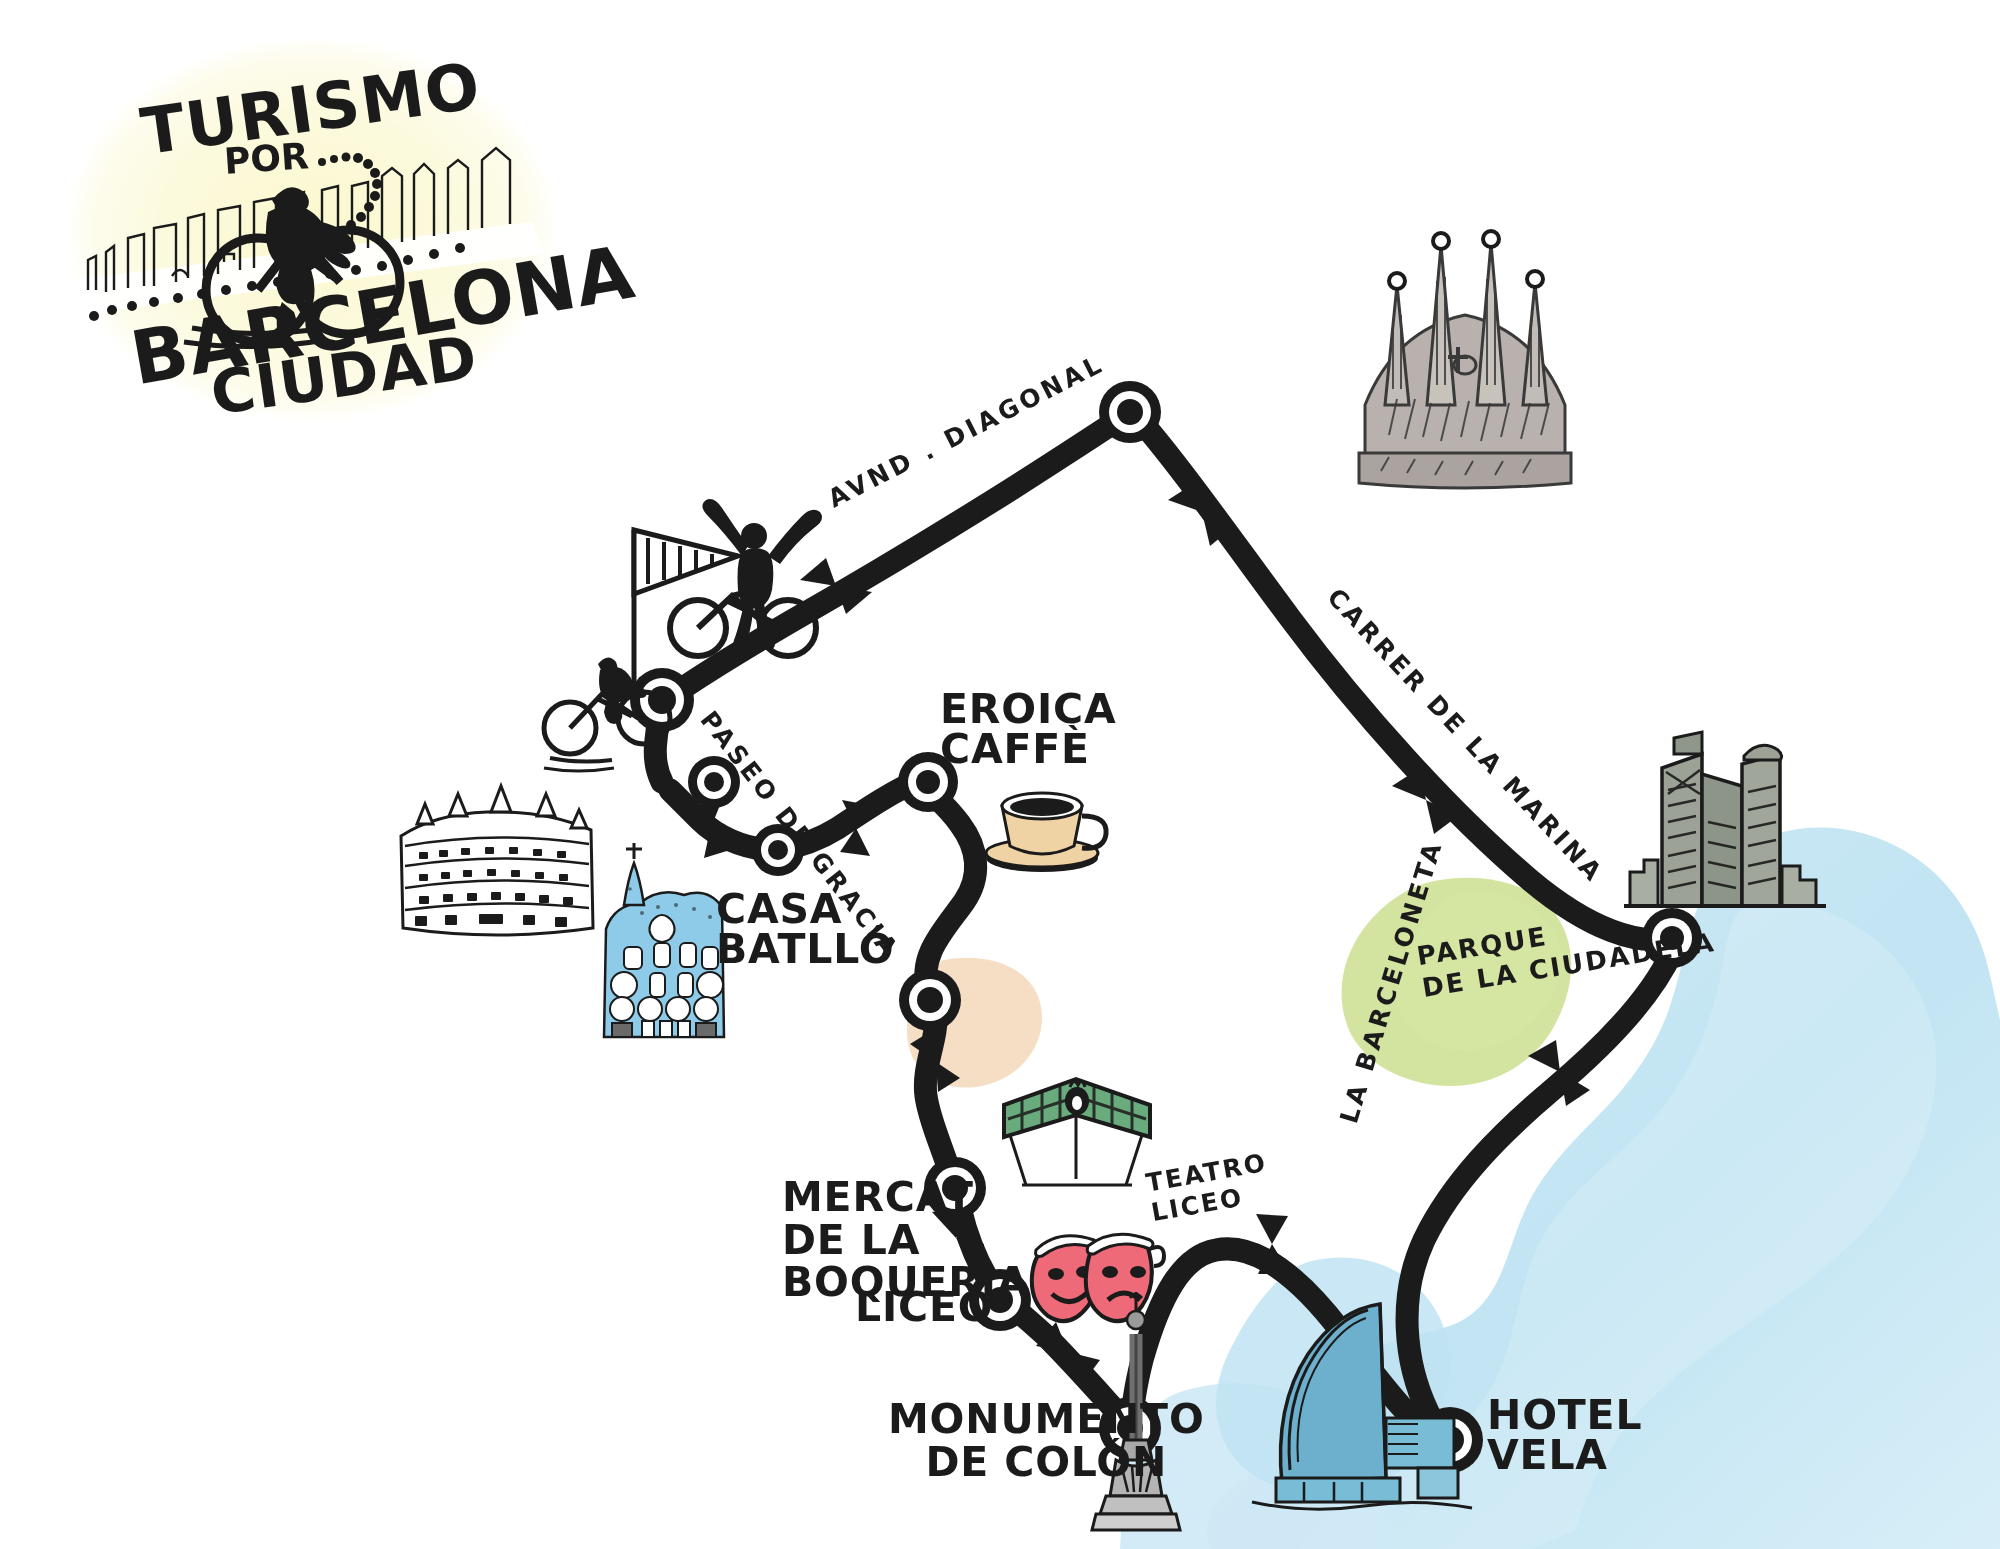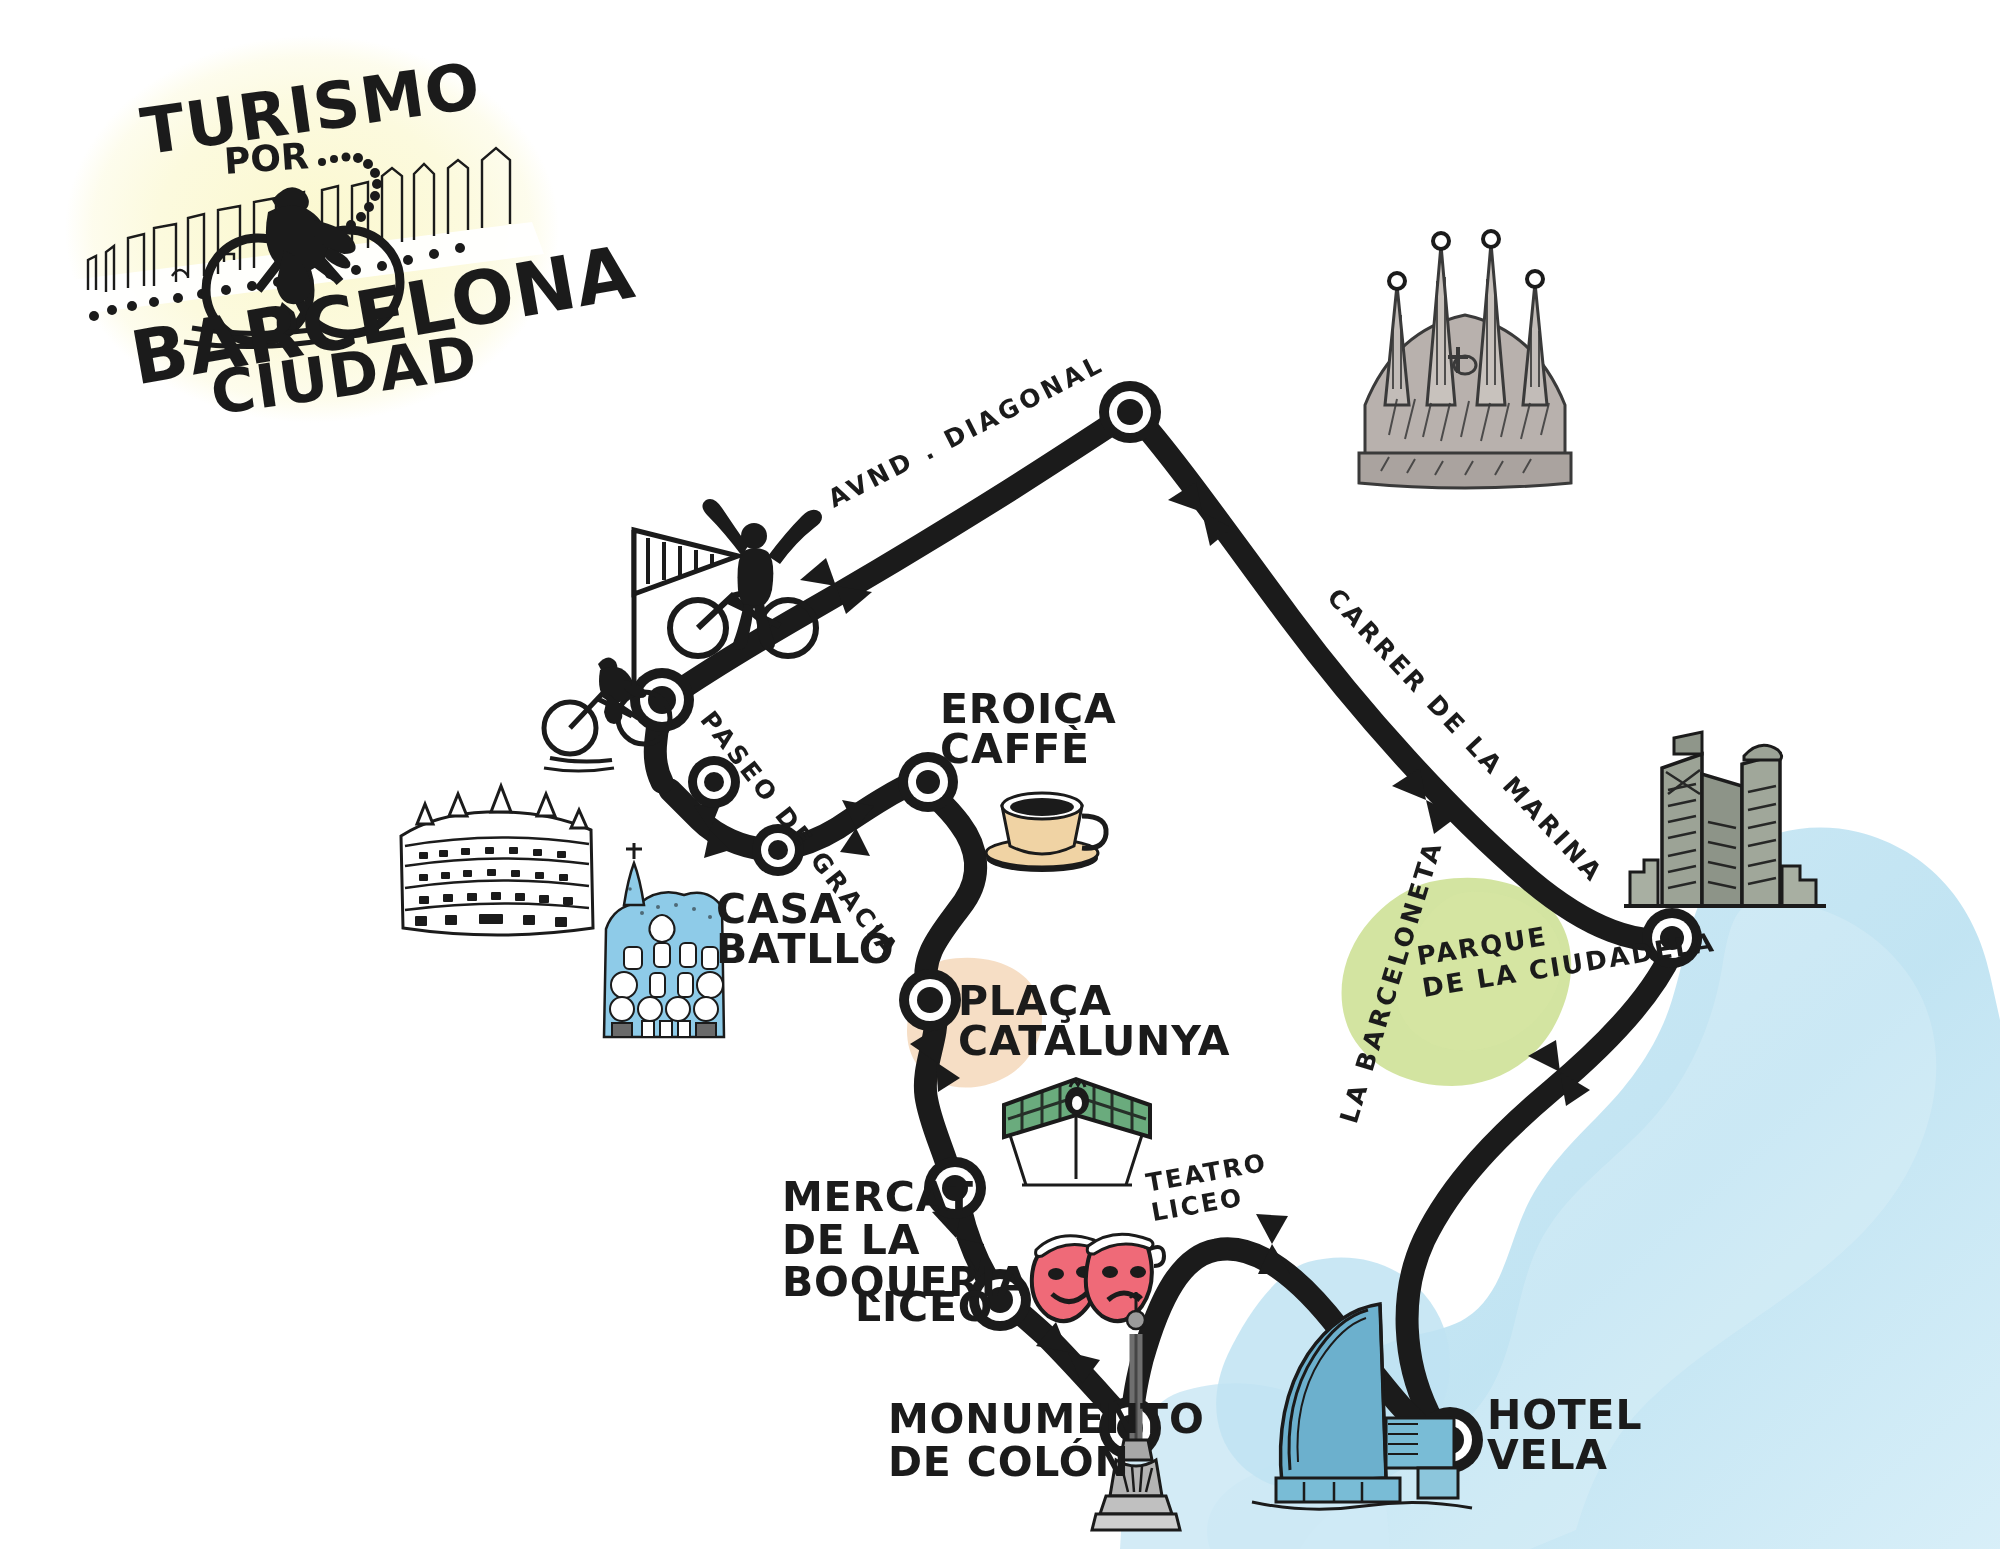--- a/index.html
+++ b/index.html
@@ -535,27 +535,25 @@
     <div class="logoword" id="w-turismo">TURISMO</div>
     <div class="logoword" id="w-por">POR</div>
     <div class="logoword" id="w-barcelona">BARCELONA</div>
     <div class="logoword" id="w-ciudad">CIUDAD</div>
   </div>
 
   <div class="lbl big" style="left:716px;top:890px;">CASA
 BATLLÓ</div>
   <div class="lbl big" style="left:940px;top:690px;">EROICA
 CAFFÈ</div>
-  <div class="lbl big" style="left:958px;top:982px;">PLAÇA
-CATALUNYA</div>
   <div class="lbl big" style="left:782px;top:1142px;line-height:1.04;margin-top:34px;">MERCAT
 DE LA
 BOQUERIA</div>
   <div class="lbl big" style="left:855px;top:1288px;">LICEO</div>
-  <div class="lbl big" style="left:888px;top:1398px;line-height:1.06;">MONUMENTO
+  <div class="lbl big" style="left:888px;top:1398px;line-height:1.06;text-align:center;">MONUMENTO
 DE COLÓN</div>
   <div class="lbl big" style="left:1487px;top:1396px;">HOTEL
 VELA</div>
 
   <div class="lbl small" style="left:1148px;top:1158px;line-height:1.2;transform:rotate(-10deg);">TEATRO
 LICEO</div>
 
   <div class="street" style="left:830px;top:486px;transform:rotate(-27deg);transform-origin:left center;">AVND . DIAGONAL</div>
   <div class="street" style="left:706px;top:700px;transform:rotate(52deg);transform-origin:left center;">PASEO DE GRACIA</div>
   <div class="street" style="left:1332px;top:578px;transform:rotate(47deg);transform-origin:left center;">CARRER DE LA MARINA</div>

